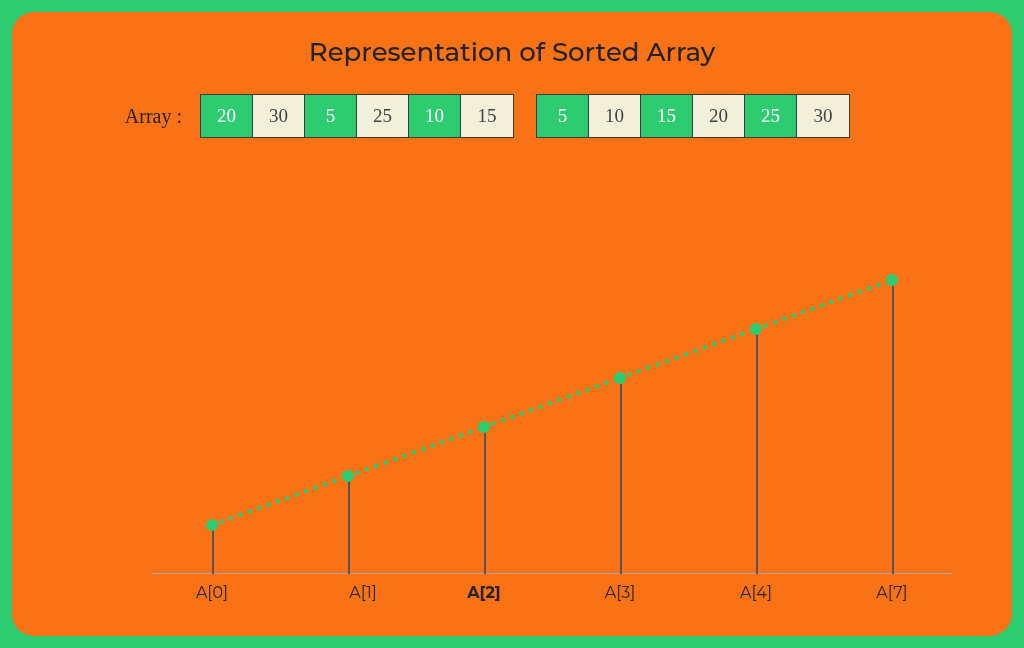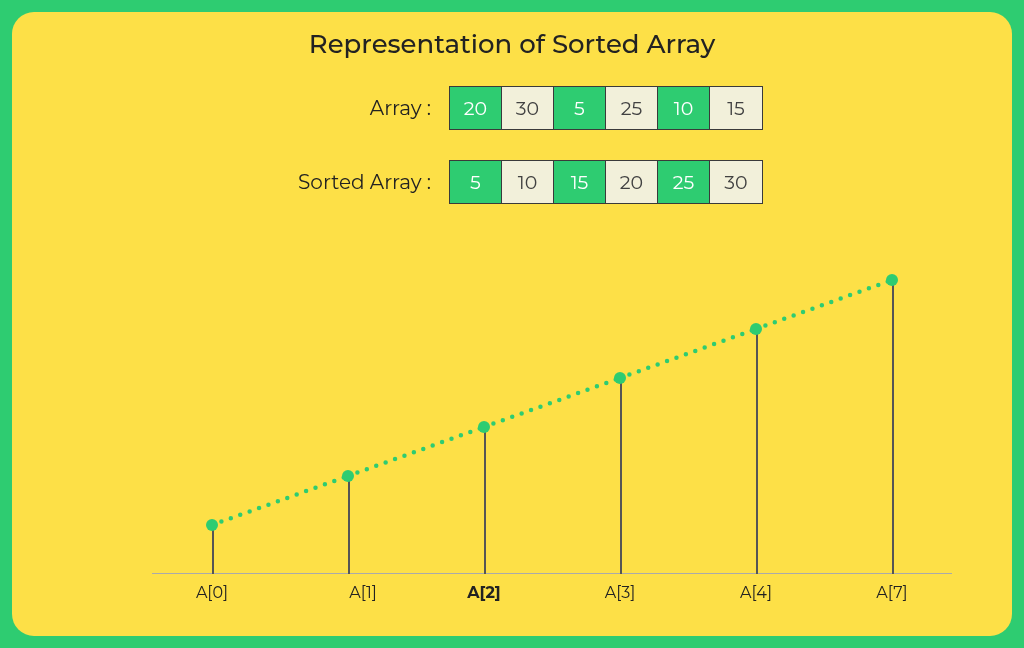--- a/index.html
+++ b/index.html
@@ -8,34 +8,34 @@
     height: 648px;
     background: #2ecc71;
     font-family: -apple-system, BlinkMacSystemFont, 'Segoe UI', Montserrat, sans-serif;
     display: flex;
     align-items: center;
     justify-content: center;
   }
   .frame {
     width: 1000px;
     height: 624px;
-    background: #fde047;
+    background: #f97316;
     border-radius: 22px;
     position: relative;
-    padding-top: 16px;
+    padding-top: 24px;
   }
   .title {
     text-align: center;
     font-size: 26px;
     color: #222;
     font-weight: 500;
     margin-bottom: 26px;
   }
 
-  .rows { display: flex; flex-direction: column; align-items: center; gap: 30px; }
+  .rows { display: flex; flex-direction: row; align-items: center; gap: 22px; font-family: Liberation Serif, serif; }
   .row { display: flex; align-items: center; gap: 18px; }
   .row-label { font-size: 20px; color: #222; min-width: 170px; text-align: right; }
 
   .arr { display: flex; border: 1px solid #3a3a3a; justify-content: space-between; }
   .cell {
     width: 52px; height: 42px;
     display: flex; align-items: center; justify-content: center;
     font-size: 19px;
     border-right: 1px solid #3a3a3a;
   }
@@ -99,21 +99,20 @@
       <div class="arr">
         <div class="cell g">20</div>
         <div class="cell c">30</div>
         <div class="cell g">5</div>
         <div class="cell c">25</div>
         <div class="cell g">10</div>
         <div class="cell c">15</div>
       </div>
     </div>
     <div class="row">
-      <div class="row-label">Sorted Array :</div>
       <div class="arr">
         <div class="cell g">5</div>
         <div class="cell c">10</div>
         <div class="cell g">15</div>
         <div class="cell c">20</div>
         <div class="cell g">25</div>
         <div class="cell c">30</div>
       </div>
     </div>
   </div>

